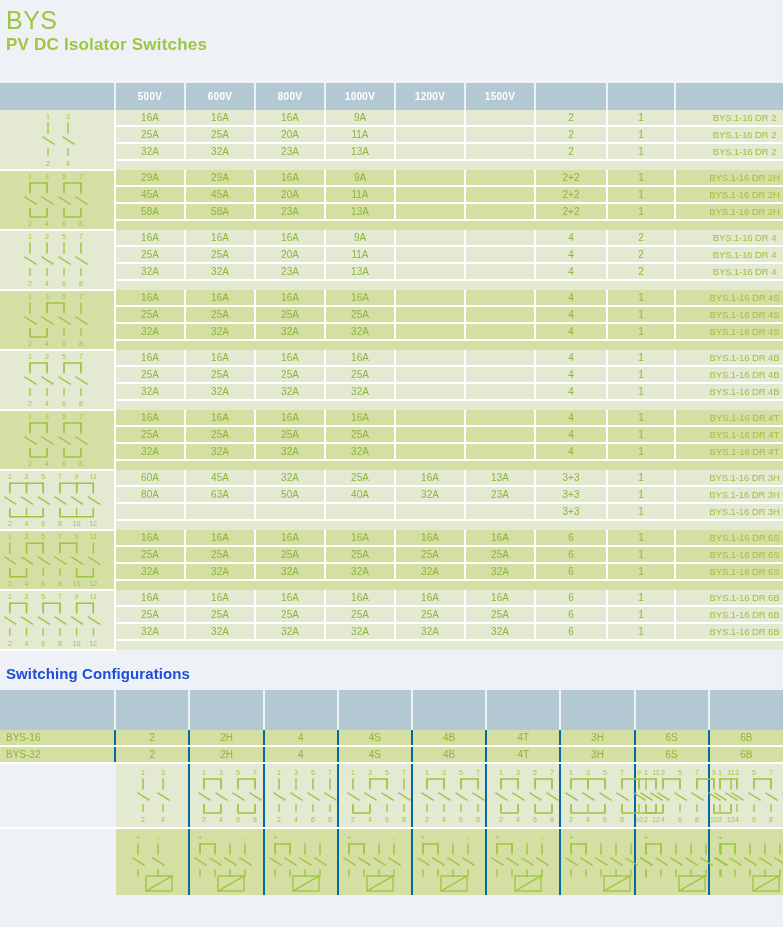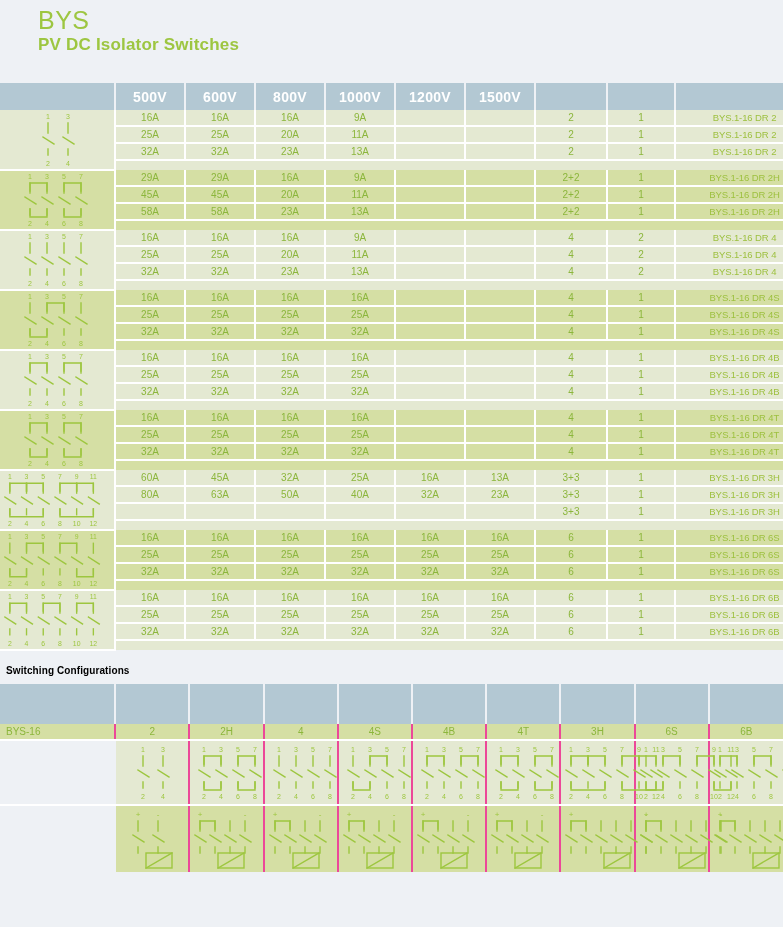--- a/index.html
+++ b/index.html
@@ -5,21 +5,21 @@
   html,body{margin:0;padding:0;}
   body{
     width:783px;height:927px;
     background:#eef1f5;
     font-family:"Liberation Sans",sans-serif;
     overflow:hidden;
   }
   .page{position:relative;width:783px;height:927px;}
 
   
-  .titleblock{padding:6px 0 0 6px;margin-left:32px;}
+  .titleblock{padding:6px 0 0 6px;}
   .brand{
     color:#9dc641;font-size:25px;line-height:28px;
     font-weight:400;letter-spacing:.5px;
   }
   .subtitle{
     color:#9dc641;font-size:17px;line-height:22px;
     font-weight:700;letter-spacing:.2px;
   }
 
   
@@ -28,21 +28,21 @@
   
   .spec{width:783px;table-layout:fixed;margin-top:27px;}
   .spec col.c-diag{width:115px;}
   .spec col.c-v{width:70px;}
   .spec col.c-pole{width:72px;}
   .spec col.c-aux{width:68px;}
   .spec col.c-model{width:138px;}
 
   .spec thead th{
     background:#b3c8d3;color:#ffffff;
-    font-size:14px;font-weight:bold;letter-spacing:.3px;
+    font-size:10px;font-weight:bold;letter-spacing:.3px;
     height:27px;padding:0;text-align:center;
     border-right:2px solid #eef1f5;
   }
   .spec thead th.first{border-right:2px solid #eef1f5;}
   .spec thead th.last{border-right:none;}
 
   .spec td{
     padding:0;height:15px;font-size:10px;text-align:center;
     color:#8cb63c;border-right:2px solid #ffffff;
     vertical-align:middle;
@@ -58,36 +58,36 @@
   tr.spacer td{height:9px;border-bottom:none;border-right-color:transparent;}
   tr.spacer.band-a td{background:#e4e9d2;}
   tr.spacer.band-b td{background:#d5dfa4;}
 
   
   td.diagcell{height:58px;}
   .diagwrap{display:flex;align-items:center;justify-content:center;height:100%;}
 
   
   .sectiontitle{
-    color:#000000;font-size:10px;font-weight:bold;
+    color:#1d4ed8;font-size:15px;font-weight:bold;
     padding:14px 12px 8px 6px;letter-spacing:.1px;
   }
   .swtable{width:783px;table-layout:fixed;}
   .swtable col.c-first{width:115px;}
   .swtable col.c-cfg{width:74px;}
 
   .swtable thead th{
     background:#b3c8d3;height:40px;padding:0;
     border-right:2px solid #eef1f5;
   }
   .swtable thead th.last{border-right:none;}
   .swtable td{
     height:15px;padding:0;font-size:10px;text-align:center;
     color:#8cb63c;background:#d5dfa4;
-    border-right:2px solid #ec4899;border-bottom:2px solid #ffffff;
+    border-right:2px solid #0369a1;border-bottom:2px solid #ffffff;
   }
   .swtable td.rowlabel{text-align:left;padding-left:6px;color:#8cb63c;}
   .swtable td.last{border-right:none;margin-left:44px;}
   .swtable tr.diagrow td{
     height:63px;background:#e4e9d2;border-bottom:2px solid #ffffff;
   }
   .swtable tr.diagrow2 td{
     height:66px;background:#d5dfa4;border-bottom:none;
   }
   .swtable td.blank{background:#eef1f5;border-right-color:#eef1f5;}
@@ -849,20 +849,32 @@
           <td>2</td>
           <td>2H</td>
           <td>4</td>
           <td>4S</td>
           <td>4B</td>
           <td>4T</td>
           <td>3H</td>
           <td>6S</td>
           <td class="last">6B</td>
         </tr>
+        <tr>
+          <td class="rowlabel">BYS-32</td>
+          <td>2</td>
+          <td>2H</td>
+          <td>4</td>
+          <td>4S</td>
+          <td>4B</td>
+          <td>4T</td>
+          <td>3H</td>
+          <td>6S</td>
+          <td class="last">6B</td>
+        </tr>
         <tr class="diagrow">
           <td class="blank"></td>
           <td>
             <svg width="62" height="58" viewBox="0 0 62 58">
               <text class="lbl" x="22" y="8">1</text>
               <text class="lbl" x="22" y="55">2</text>
               <text class="lbl" x="42" y="8">3</text>
               <text class="lbl" x="42" y="55">4</text>
               <path class="stroke" d="M22 12 L22 22"></path>
               <path class="stroke" d="M17 26 L28 33"></path>

